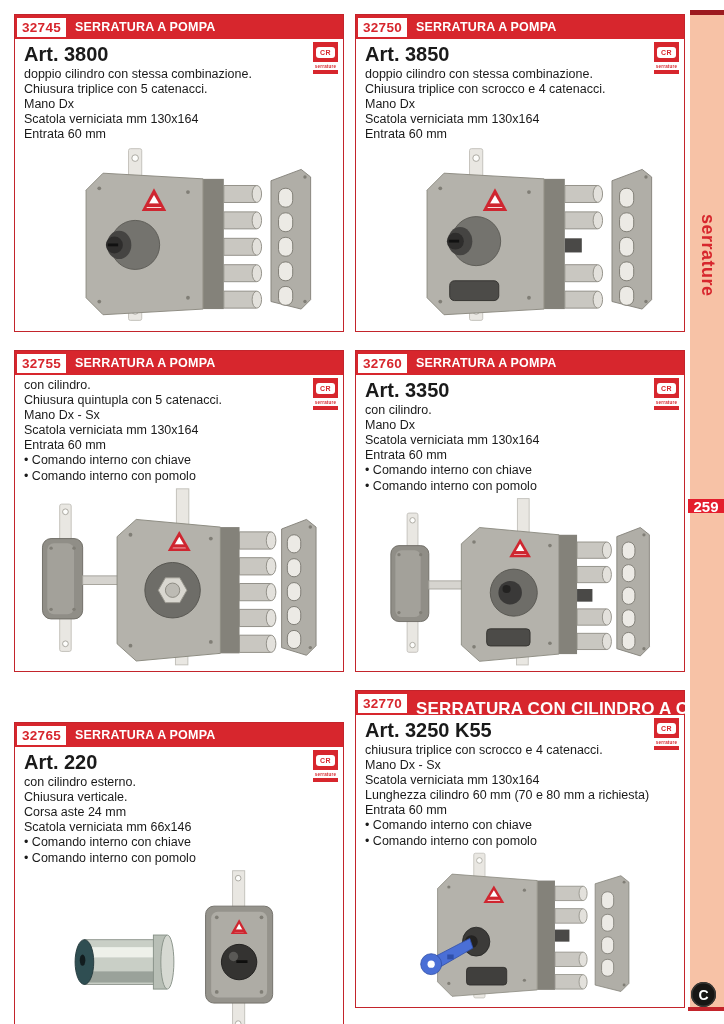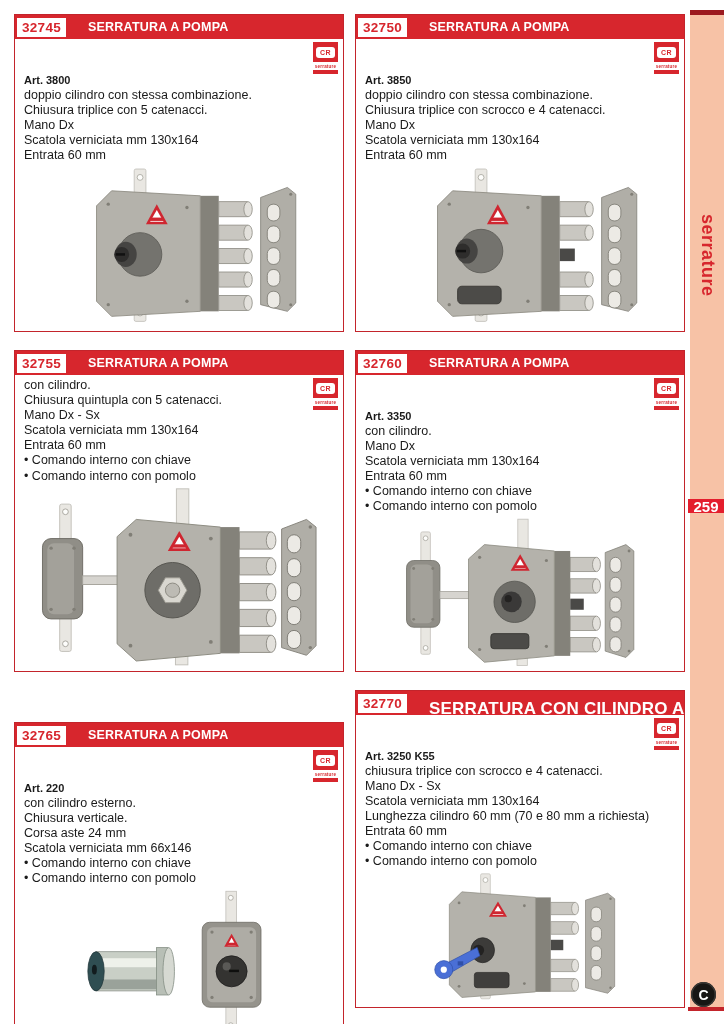--- a/index.html
+++ b/index.html
@@ -8,28 +8,28 @@
 
   
   .cell{position:absolute;border:1px solid #c3242b;display:flex;flex-direction:column;background:#fff;box-sizing:border-box;}
   #cell0{left:14px;top:14px;width:330px;height:318px}
   #cell1{left:355px;top:14px;width:330px;height:318px}
   #cell2{left:14px;top:350px;width:330px;height:322px}
   #cell3{left:355px;top:350px;width:330px;height:322px}
   #cell4{left:14px;top:722px;width:330px;height:318px}
   #cell5{left:355px;top:690px;width:330px;height:318px}
 
-  .cell-header{height:24px;min-height:24px;background:#d7262d;display:flex;align-items:center;padding:0 2px;gap:22px;}
+  .cell-header{height:24px;min-height:24px;background:#d7262d;display:flex;align-items:center;padding:0 2px;gap:9px;}
   .code-box{background:#fff;color:#d7262d;font-weight:bold;font-size:13.5px;
             padding:0 5px;height:19px;line-height:19px;letter-spacing:.3px;}
   .header-title{color:#fff;font-weight:bold;font-size:12.5px;letter-spacing:.2px;white-space:nowrap;}
   .header-title.small{font-size:17px;margin-top:12px;}
 
   .cell-body{position:relative;flex:1;display:flex;flex-direction:column;padding:3px 9px 3px 9px;min-height:0;}
-  .art{font-size:11px;font-weight:bold;line-height:1.25;margin-top:32px;}
+  .art{font-size:20px;font-weight:bold;line-height:1.25;}
   .line{font-size:12.5px;line-height:1.2;}
   .bullet{font-size:12.5px;font-weight:normal;line-height:1.25;}
   .bullet::before{content:"• ";}
 
   .badge{position:absolute;top:3px;right:5px;width:25px;height:32px;background:#d7262d;
          display:flex;flex-direction:column;align-items:center;justify-content:flex-start;padding-top:5px;box-sizing:border-box;}
   .badge-box{background:#fff;border-radius:3px;width:19px;height:11px;display:flex;align-items:center;justify-content:center;
              color:#d7262d;font-weight:bold;font-size:7px;letter-spacing:.5px;}
   .badge-strip{margin-top:4px;background:#fff;width:25px;height:8px;display:flex;align-items:center;justify-content:center;
                color:#d7262d;font-weight:bold;font-size:4.5px;letter-spacing:.2px;}

